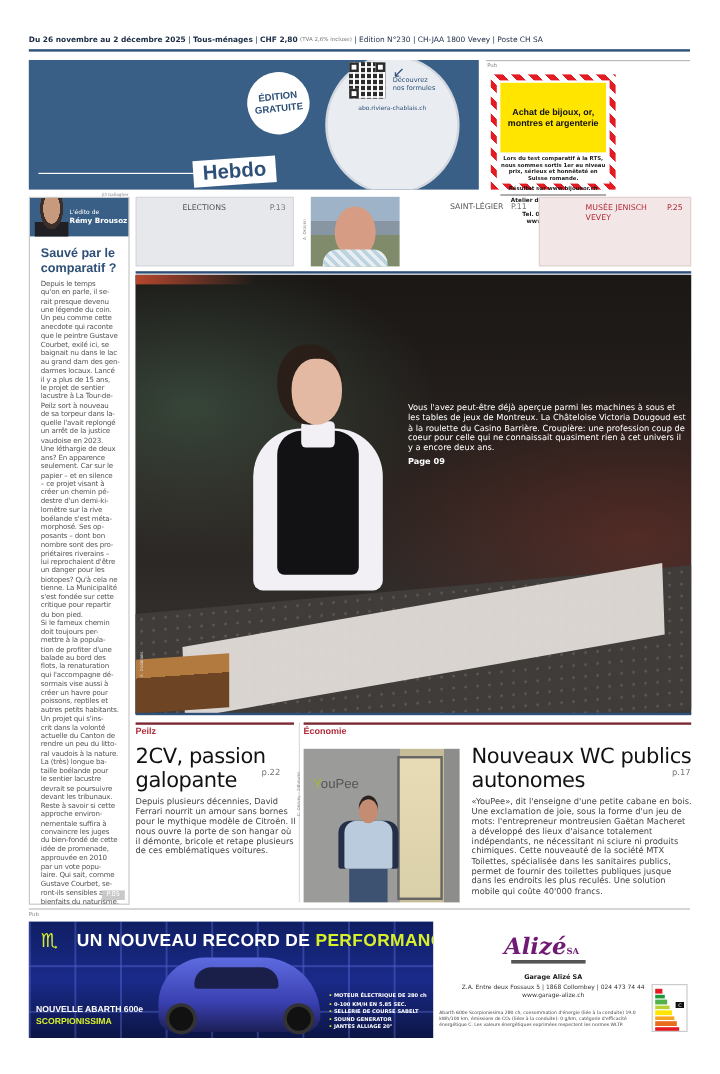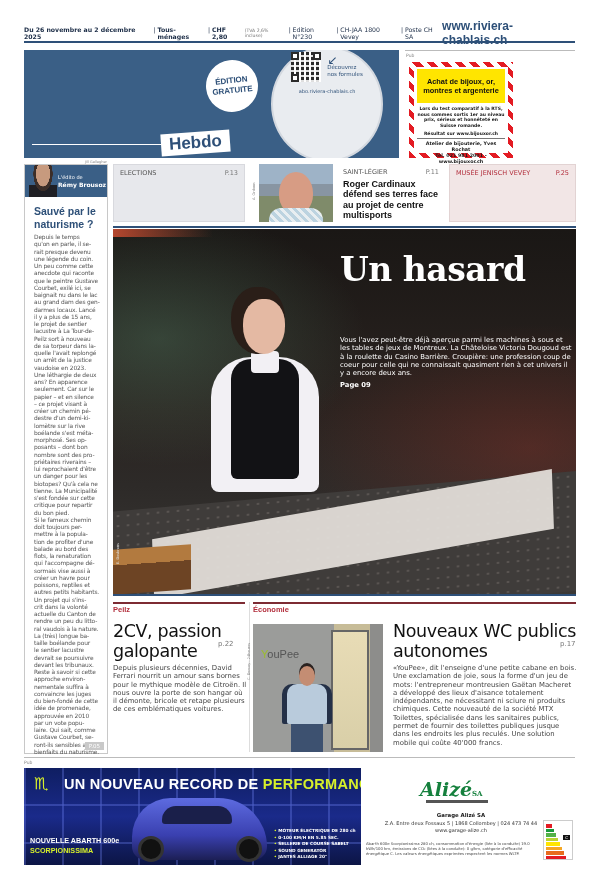--- a/index.html
+++ b/index.html
@@ -30,39 +30,39 @@
   .abo-side { font-size: 5.5px; line-height: 7px; color: #2e5078; text-align: left; }
   .arrow { font-size: 12px; color: #2e5078; display: block; }
   .abo-url { font-size: 5px; margin-top: 6px; color: #2e5078; }
 
   
   .pub-label { font-size: 4.5px; color: #888; }
   .ad-top-rule { left: 405px; top: 50px; width: 170px; height: 1px; background: #bbb; }
   .ad-top-label { left: 406px; top: 53px; }
   .ad-bijoux { left: 409px; top: 62px; width: 104px; height: 96px; padding: 5px; background: repeating-linear-gradient(45deg, #e31b23 0 5px, #fff 5px 10px); }
   .ad-inner { background: #fff; height: 100%; text-align: center; padding: 2px 3px; }
-  .ad-yellow { background: #ffe500; color: #111; font-weight: bold; font-size: 7.4px; line-height: 9px; padding: 8px 1px; font-family: "Liberation Sans", sans-serif; }
+  .ad-yellow { background: #ffe500; color: #111; font-weight: bold; font-size: 7.4px; line-height: 9px; padding: 20px 1px; font-family: "Liberation Sans", sans-serif; }
   .ad-body { font-size: 4.5px; line-height: 5.6px; font-weight: bold; margin-top: 3px; color: #222; }
   .ad-res { font-size: 4.5px; font-weight: bold; margin-top: 3px; border-bottom: 1px solid #777; padding-bottom: 2px; }
   .ad-foot { font-size: 4.8px; font-weight: bold; margin-top: 2px; line-height: 6px; }
 
   
   .edito-credit { left: 85px; top: 160px; font-size: 3.5px; color: #888; }
   .edito { left: 24px; top: 164px; width: 84px; height: 590px; border: 1px solid #c8c8c8; background: #fff; }
   .edito-head { height: 32px; background: #3a5f86; position: relative; overflow: hidden; }
   .edito-face { position: absolute; left: 4px; top: -2px; width: 28px; height: 36px; background: radial-gradient(ellipse at 50% 30%, #c79a7e 0 35%, #3c2e28 36% 48%, transparent 49%), linear-gradient(#3a5f86 0 60%, #1f1f24 60%); }
   .edito-by { position: absolute; left: 33px; top: 9px; color: #fff; font-size: 5px; line-height: 7px; }
   .edito-by b { font-size: 6px; }
   .edito-title { color: #2e5078; font-weight: bold; font-size: 10.5px; line-height: 12.5px; padding: 8px 6px 4px 9px; font-family: "Liberation Sans", sans-serif; }
   .edito-text { font-size: 5.9px; line-height: 7.25px; color: #555; padding: 0 3px 0 9px; white-space: pre-line; font-family: "DejaVu Sans", sans-serif; letter-spacing: -0.15px; }
   .edito-page { position: absolute; right: 3px; bottom: 3px; background: #c9c9c9; color: #fff; font-size: 5.5px; padding: 1px 4px; }
 
   
   .teaser { top: 164px; height: 58px; padding: 4px 6px; }
-  .teaser .kick { font-size: 6.5px; color: #555; display: flex; justify-content: space-between; }
+  .teaser .kick { font-size: 6.5px; color: #555; display: flex; justify-content: space-between; margin-left: 32px; }
   .teaser .kick .p { color: #777; }
   .teaser .hd { font-weight: bold; font-size: 9px; line-height: 10.3px; margin-top: 3px; color: #111; font-family: "Liberation Sans", sans-serif; }
   .t1 { left: 113px; width: 132px; background: #e7e8ec; border: 1px solid #d8d9de; }
   .t2img { left: 259px; top: 164px; width: 74px; height: 58px; background: linear-gradient(180deg, #9eb3c7 0 35%, #8895a2 35% 55%, #7f8b6a 55%); overflow: hidden; }
   .t2img .head { position: absolute; left: 20px; top: 8px; width: 34px; height: 42px; border-radius: 50% 50% 45% 45%; background: #d79c84; }
   .t2img .shirt { position: absolute; left: 10px; top: 44px; width: 54px; height: 20px; border-radius: 12px 12px 0 0; background: repeating-linear-gradient(45deg,#bcd3e0 0 3px,#e8eef1 3px 6px); }
   .t2credit { left: 252px; top: 200px; font-size: 3.5px; color: #888; transform: rotate(-90deg); transform-origin: left top; }
   .t2 { left: 337px; width: 108px; }
   .t3 { left: 449px; width: 127px; background: #f2e6e6; border: 1px solid #e2d3d3; }
   .t3 .kick { color: #b22d3b; }
@@ -120,42 +120,41 @@
   .abarth .scorp { position: absolute; left: 10px; top: 6px; font-size: 16px; color: #d7f02a; }
   .abarth .car { position: absolute; left: 108px; top: 30px; width: 135px; height: 62px; border-radius: 40px 50px 14px 14px; background: linear-gradient(#5d6be0, #3a40b0 60%, #1c1f55); }
   .abarth .car::before { content:""; position:absolute; left: 30px; top: 8px; width: 70px; height: 18px; border-radius: 14px 14px 3px 3px; background: #1a1f4a; }
   .abarth .wheel1, .abarth .wheel2 { position: absolute; top: 68px; width: 26px; height: 26px; border-radius: 50%; background: #111; border: 3px solid #333; }
   .abarth .wheel1 { left: 114px; } .abarth .wheel2 { left: 212px; }
   .abarth .model { position: absolute; left: 6px; top: 68px; color: #fff; font-weight: bold; font-size: 7.2px; font-family: "Liberation Sans", sans-serif; }
   .abarth .model2 { position: absolute; left: 6px; top: 78px; color: #d7f02a; font-weight: bold; font-size: 7.2px; font-family: "Liberation Sans", sans-serif; }
   .abarth .specs { position: absolute; left: 250px; top: 60px; color: #fff; font-size: 4.3px; line-height: 6.6px; font-weight: bold; }
   .abarth .specs li { list-style: none; }
   .abarth .specs li::before { content: "• "; color: #d7f02a; }
-  .alize-logo { left: 420px; top: 778px; font-family: "DejaVu Serif", serif; font-weight: bold; font-style: italic; font-size: 19px; color: #15803d; }
+  .alize-logo { left: 420px; top: 778px; font-family: "DejaVu Serif", serif; font-weight: bold; font-style: italic; font-size: 19px; color: #701a75; }
   .alize-logo small { font-size: 7px; font-style: normal; }
   .alize-tag { left: 426px; top: 800px; width: 62px; height: 3px; background: #555; }
   .garage-name { left: 372px; top: 812px; width: 178px; text-align: center; font-size: 5.4px; font-weight: bold; }
   .garage-addr { left: 372px; top: 820px; width: 178px; text-align: center; font-size: 5px; line-height: 6.5px; color: #333; }
   .legal { left: 366px; top: 841px; width: 175px; font-size: 3.8px; line-height: 5px; color: #444; }
   .energy { left: 543px; top: 820px; width: 30px; height: 40px; border: 1px solid #ccc; padding: 2px; }
   .energy .eb { height: 3.5px; margin-top: 1px; }
   .energy .tag { position: absolute; right: 2px; top: 14px; background: #111; color: #fff; font-size: 4px; padding: 0 2px; }
 </style>
 </head>
 <body>
 
 <div class="abs topline">
   <b>Du 26 novembre au 2 décembre 2025</b>&nbsp;|&nbsp;
   <b>Tous-ménages</b>&nbsp;|&nbsp;
   <b>CHF 2,80</b>&nbsp;
   <span class="sm">(TVA 2,6% incluse)</span>&nbsp;|&nbsp;
   <span>Edition N°230</span>&nbsp;|&nbsp;
   <span>CH-JAA 1800 Vevey</span>&nbsp;|&nbsp;
   <span>Poste CH SA</span>
-  <span class="url">www.riviera-chablais.ch</span>
 </div>
 <div class="abs topline-rule"></div>
 
 <div class="abs masthead">
   <div class="mh-title">
   </div>
   <div class="mh-rule"></div>
   <div class="hebdo">Hebdo</div>
   <div class="gratuite">
     <div><span>ÉDITION</span><br><span>GRATUITE</span></div>
@@ -187,21 +186,21 @@
     <div class="ad-foot"><span>Atelier de bijouterie, Yves Rochat</span><br><span>Tel. 021 981 2001 - www.bijouxor.ch</span></div>
   </div>
 </div>
 
 <div class="abs edito-credit">Jill Gallagher</div>
 <div class="abs edito">
   <div class="edito-head">
     <div class="edito-face"></div>
     <div class="edito-by"><span>L'édito de</span><br><b>Rémy Brousoz</b></div>
   </div>
-  <div class="edito-title">Sauvé par le naturisme ?</div>
+  <div class="edito-title">Sauvé par le comparatif ?</div>
   <div class="edito-text">Depuis le temps
 qu'on en parle, il se-
 rait presque devenu
 une légende du coin.
 Un peu comme cette
 anecdote qui raconte
 que le peintre Gustave
 Courbet, exilé ici, se
 baignait nu dans le lac
 au grand dam des gen-
@@ -279,21 +278,20 @@
 <div class="abs t2img">
     <div class="head"></div>
     <div class="shirt"></div>
   </div>
 <div class="abs t2credit">A. Ordonn</div>
 <div class="abs teaser t2">
   <div class="kick">
       <span>SAINT-LÉGIER</span>
       <span class="p">P.11</span>
     </div>
-  <div class="hd">Roger Cardinaux défend ses terres face au projet de centre multisports</div>
 </div>
 <div class="abs teaser t3">
   <div class="kick">
       <span>MUSÉE JENISCH VEVEY</span>
       <span class="p">P.25</span>
     </div>
 </div>
 <div class="abs teaser-rule"></div>
 
 <div class="abs hero">
@@ -301,21 +299,20 @@
   <div class="hero-red"></div>
   <div class="table-felt"></div>
   <div class="table-mat"></div>
   <div class="person-body"></div>
   <div class="person-vest"></div>
   <div class="person-collar"></div>
   <div class="person-head"></div>
   <div class="wood"></div>
   <div class="hero-credit">E. Dosbrans</div>
   <div class="hero-title">
-    <div>Un hasard</div>
   </div>
   <div class="hero-lead">Vous l'avez peut-être déjà aperçue parmi les machines à sous et les tables de jeux de Montreux. La Châteloise Victoria Dougoud est à la roulette du Casino Barrière. Croupière: une profession coup de coeur pour celle qui ne connaissait quasiment rien à cet univers il y a encore deux ans.</div>
   <div class="hero-page">Page 09</div>
 </div>
 <div class="abs hero-rule"></div>
 
 <div class="abs sec-rule" style="left:113px;width:132px"></div>
 <div class="abs sec-kick" style="left:113px">Peilz</div>
 <div class="abs sec-page" style="left:218px">p.22</div>
 <div class="abs art-title a1-title">2CV, passion galopante</div>

